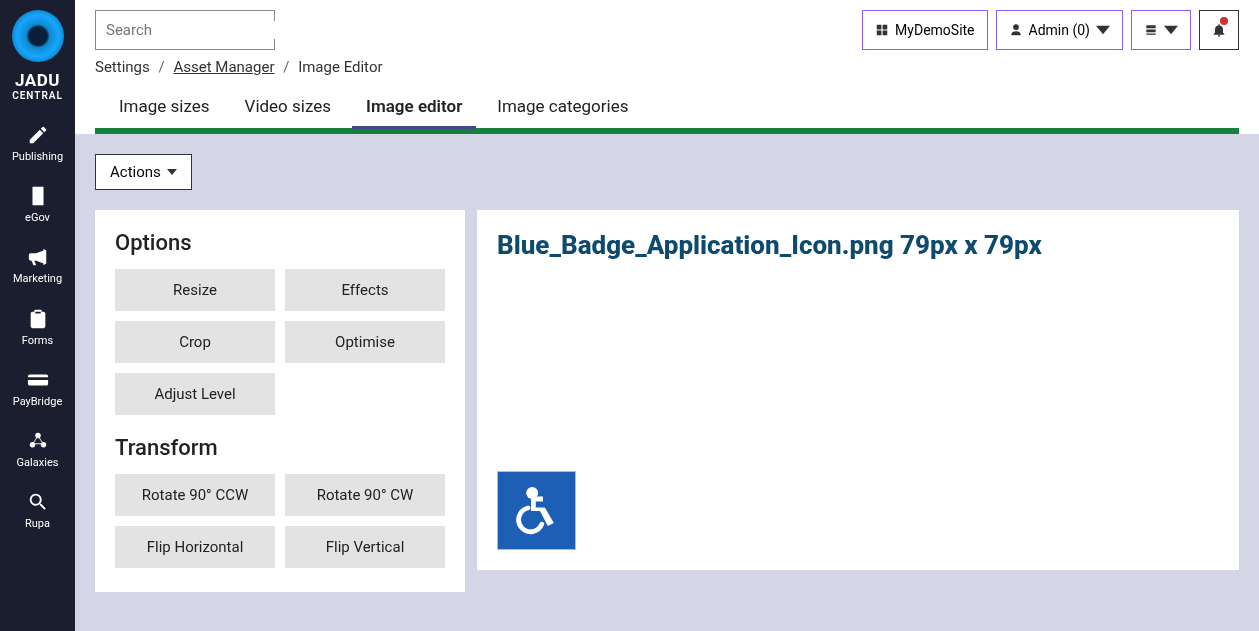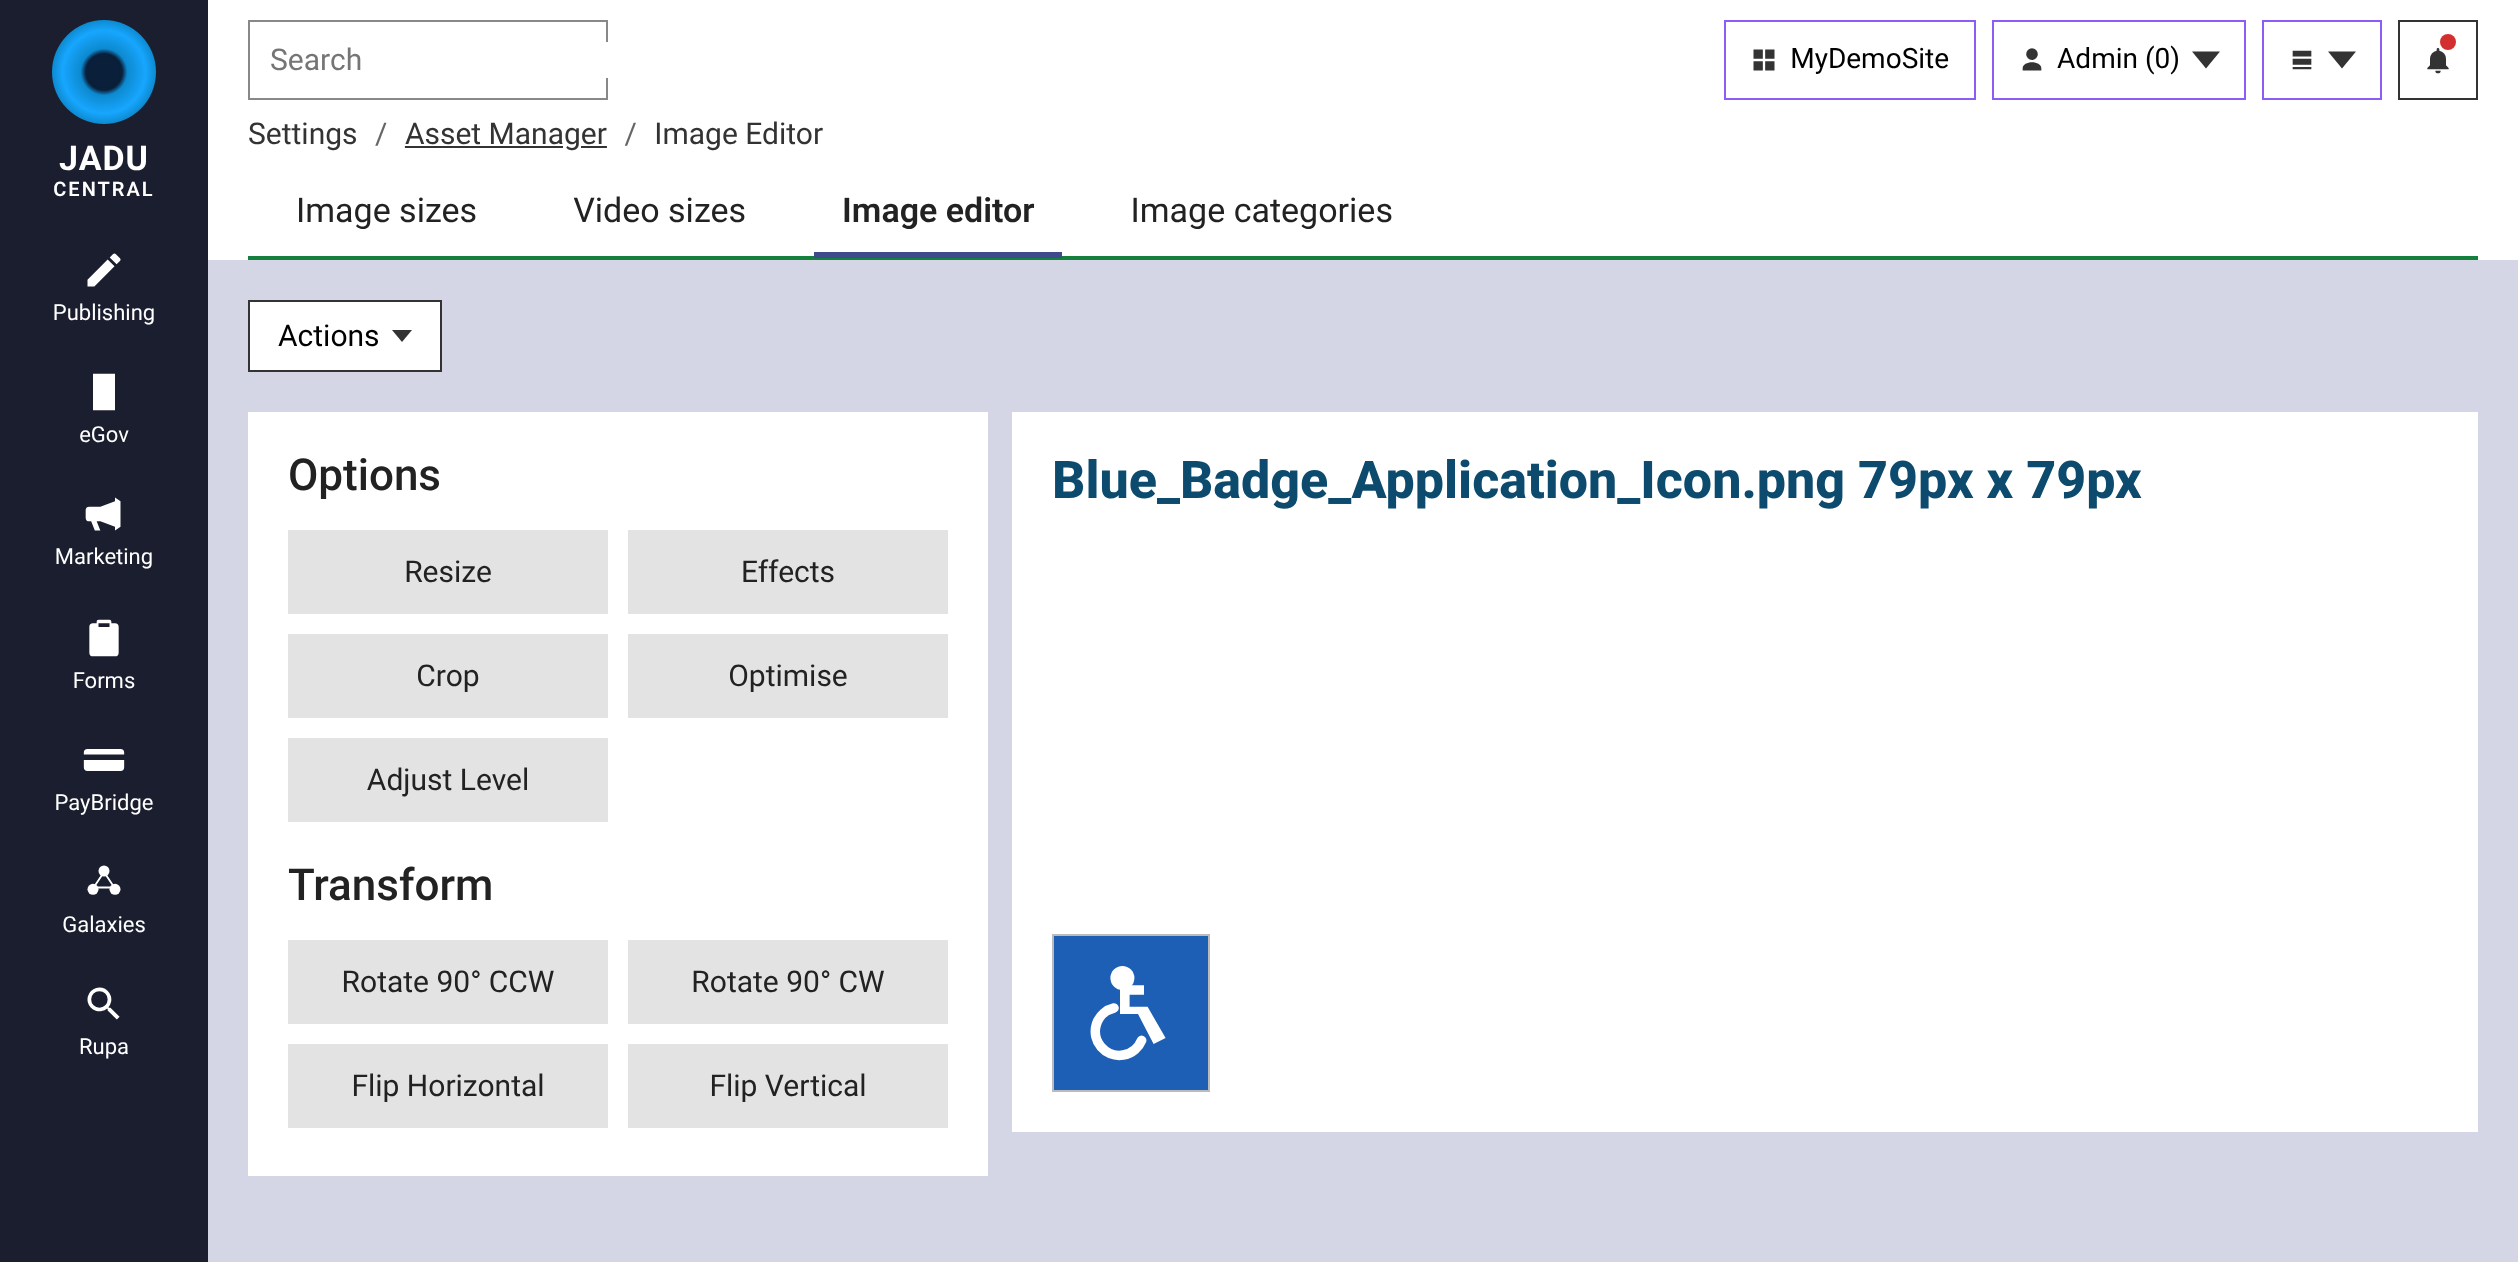--- a/index.html
+++ b/index.html
@@ -1,20 +1,20 @@
 <!DOCTYPE html>
 <html><head>
 <meta charset="utf-8">
 <style>
 * { margin: 0; padding: 0; box-sizing: border-box; font-family: -apple-system, BlinkMacSystemFont, "Segoe UI", Roboto, Arial, sans-serif; }
 body { background: #d4d6e6; width: 1259px; height: 631px; overflow: hidden; }
 .app { display: flex; height: 100%; }
 
 
-.sidebar { width: 104px; background: #1a1e2e; display: flex; flex-direction: column; align-items: center; padding-top: 8px; }
+.sidebar { width: 75px; background: #1a1e2e; display: flex; flex-direction: column; align-items: center; padding-top: 8px; }
 .logo-container { display: flex; flex-direction: column; align-items: center; margin-bottom: 12px; }
 .logo-circle { width: 56px; height: 56px; margin-bottom: 6px; }
 .logo-text-main { color: #fff; font-size: 17px; font-weight: 700; letter-spacing: 0.5px; }
 .logo-text-sub { color: #fff; font-size: 10px; font-weight: 600; letter-spacing: 1px; }
 .nav-item { display: flex; flex-direction: column; align-items: center; color: #fff; padding: 11px 4px; width: 100%; cursor: pointer; }
 .nav-item svg { width: 22px; height: 22px; fill: #fff; margin-bottom: 4px; }
 .nav-item-label { font-size: 11px; text-align: center; line-height: 1.2; }
 
 
 .main { flex: 1; display: flex; flex-direction: column; background: #d4d6e6; }
@@ -31,21 +31,21 @@
 .bell-container { position: relative; border: 1px solid #333; height: 40px; width: 40px; display: flex; align-items: center; justify-content: center; cursor: pointer; }
 .bell-container svg { width: 16px; height: 16px; fill: #333; }
 .red-dot { position: absolute; top: 6px; right: 10px; width: 8px; height: 8px; background: #d32f2f; border-radius: 50%; }
 
 
 .breadcrumb { font-size: 15px; color: #333; margin-bottom: 12px; }
 .breadcrumb .sep { margin: 0 5px; color: #666; }
 .breadcrumb .link { text-decoration: underline; cursor: pointer; }
 
 
-.tabs { display: flex; gap: 40px; padding-left: 20px; border-bottom: 2px solid #15803d; }
+.tabs { display: flex; gap: 27px; padding-left: 20px; border-bottom: 6px solid #15803d; }
 .tab { font-size: 17px; color: #222; padding: 8px 4px 12px 4px; cursor: pointer; position: relative; }
 .tab.active { font-weight: 600; }
 .tab.active::after { content: ""; position: absolute; left: -10px; right: -10px; bottom: -1px; height: 3px; background: #3e4a8c; }
 
 
 .content { padding: 20px; flex: 1; overflow: auto; border-radius: 25px; }
 .actions-btn { border: 1px solid #333; background: #fff; padding: 8px 14px; font-size: 15px; display: inline-flex; align-items: center; gap: 6px; cursor: pointer; margin-bottom: 20px; }
 .actions-btn svg { width: 10px; height: 10px; fill: #333; }
 
 .panels { display: flex; gap: 12px; align-items: flex-start; }

